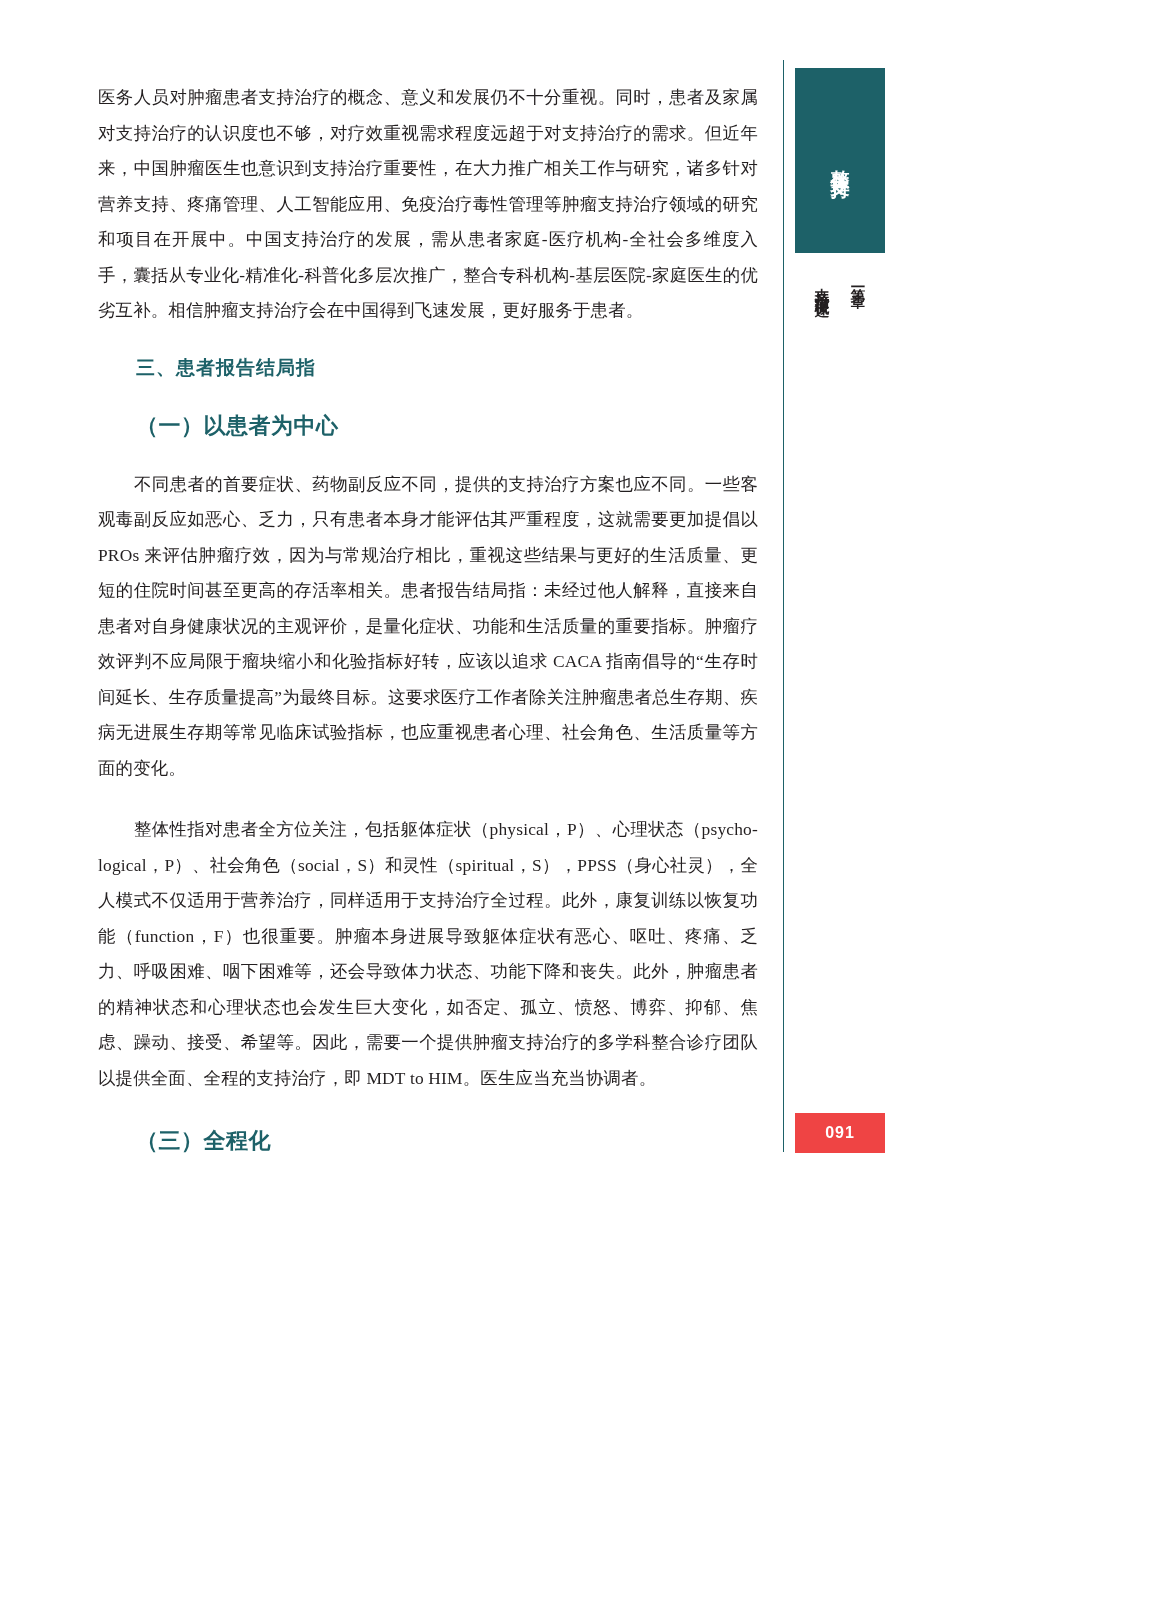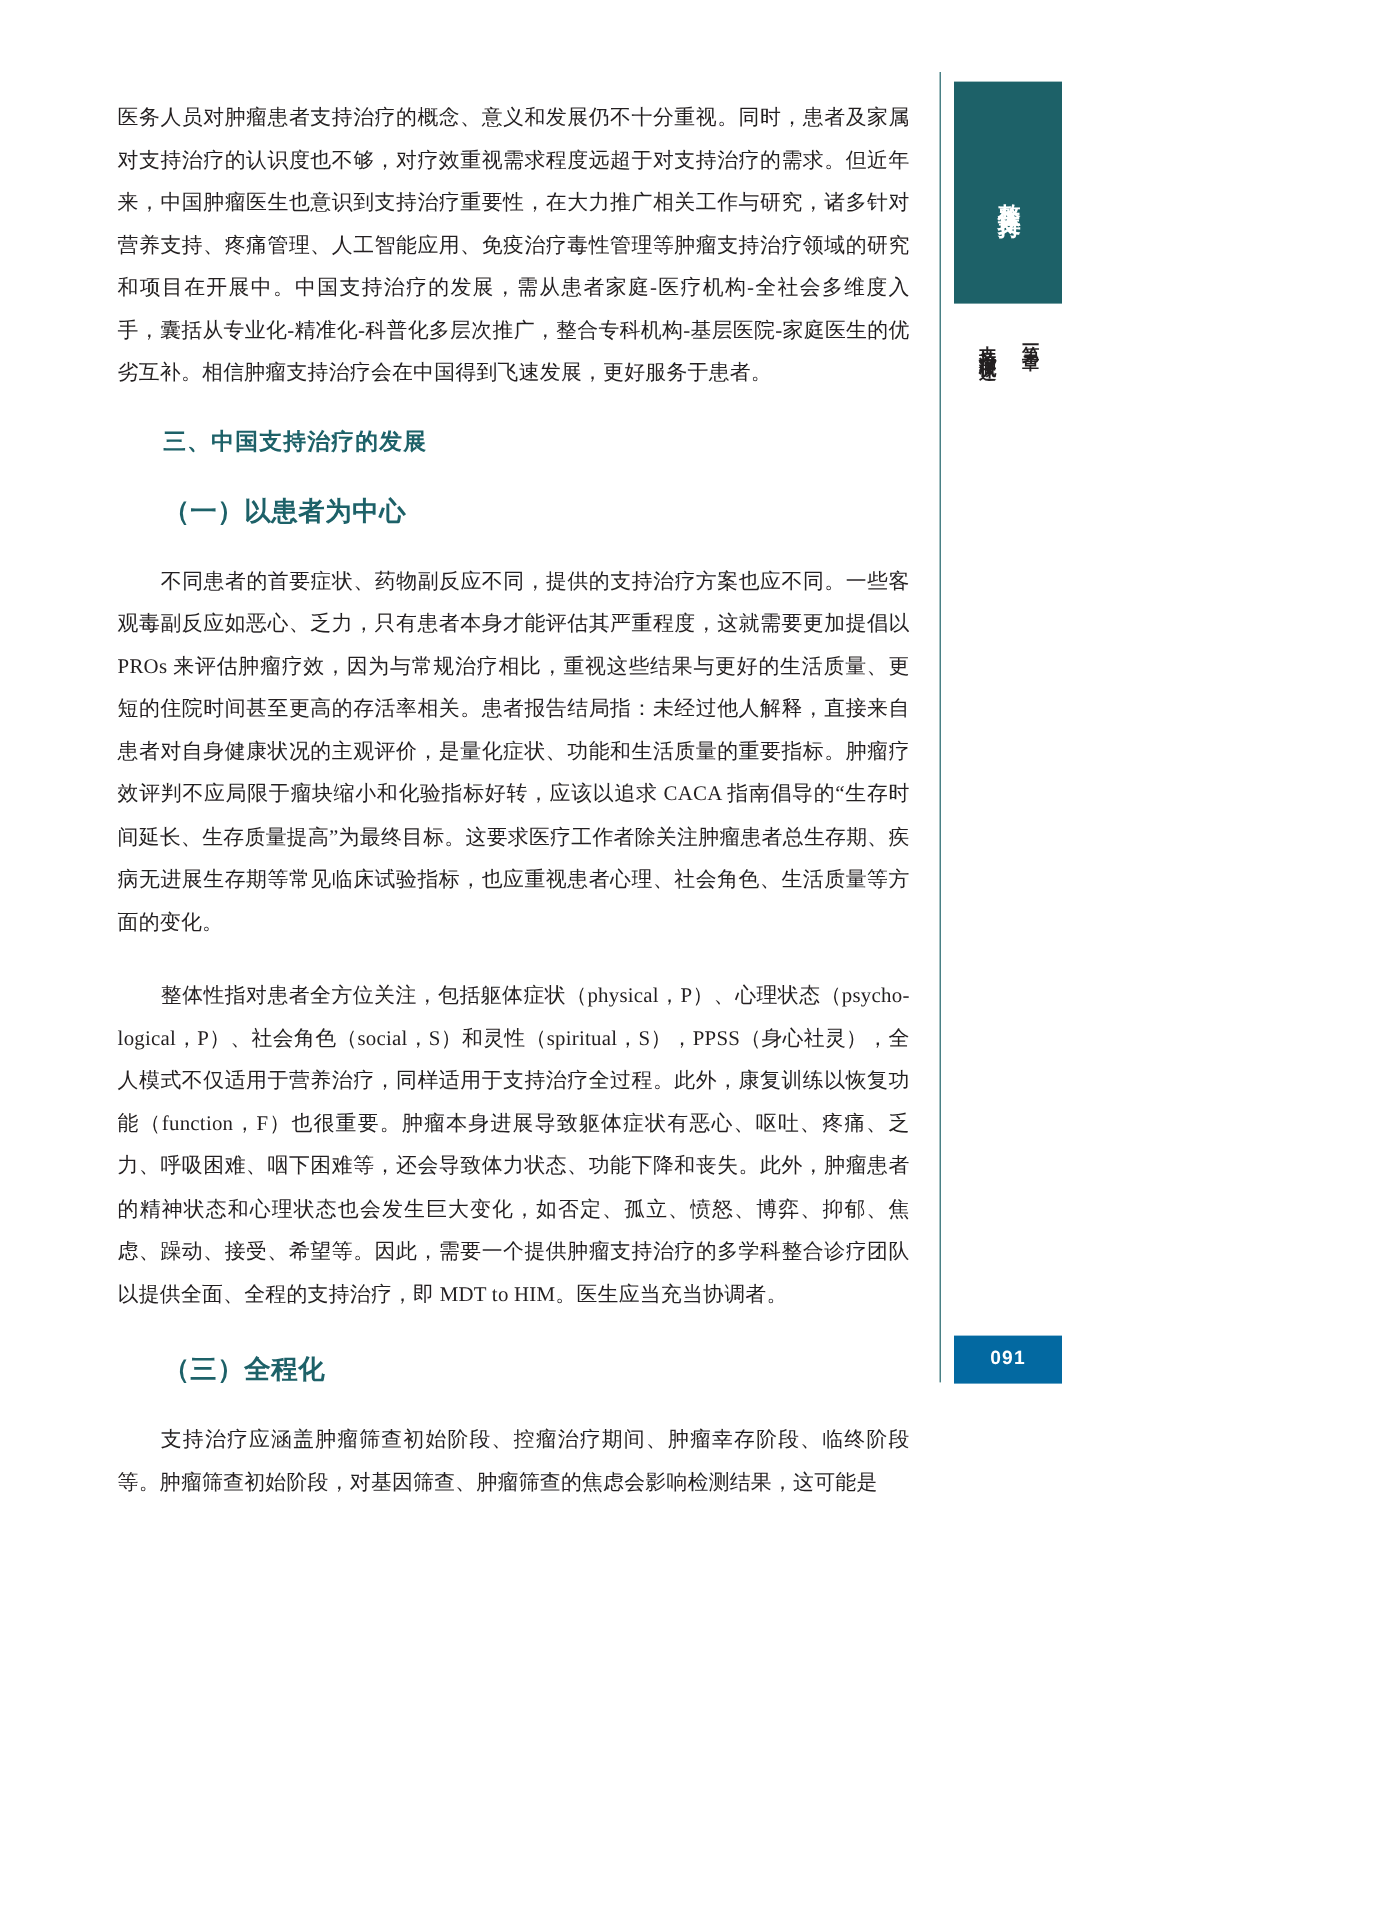--- a/index.html
+++ b/index.html
@@ -118,51 +118,50 @@
     text-orientation: upright;
   }
 
   
   .page-number {
     position: absolute;
     left: 795px;
     top: 1113px;
     width: 90px;
     height: 40px;
-    background: #0369a1;
+    background: #ef4444;
     color: #ffffff;
     font-family: "Liberation Sans", sans-serif;
     font-weight: bold;
     font-size: 16px;
     letter-spacing: 1px;
     display: flex;
     align-items: center;
     justify-content: center;
   }
 </style>
 </head>
 <body>
 
 <div class="page">
 
   <div class="content">
     <p class="body-text">医务人员对肿瘤患者支持治疗的概念、意义和发展仍不十分重视。同时，患者及家属对支持治疗的认识度也不够，对疗效重视需求程度远超于对支持治疗的需求。但近年来，中国肿瘤医生也意识到支持治疗重要性，在大力推广相关工作与研究，诸多针对营养支持、疼痛管理、人工智能应用、免疫治疗毒性管理等肿瘤支持治疗领域的研究和项目在开展中。中国支持治疗的发展，需从患者家庭-医疗机构-全社会多维度入手，囊括从专业化-精准化-科普化多层次推广，整合专科机构-基层医院-家庭医生的优劣互补。相信肿瘤支持治疗会在中国得到飞速发展，更好服务于患者。</p>
 
-    <h2 class="section-heading">三、中国支持治疗的发展</h2>
+    <h2 class="section-heading">三、患者报告结局指</h2>
 
     <h3 class="sub-heading">（一）以患者为中心</h3>
     <div class="gap-after-heading"></div>
     <p class="body-text indent">不同患者的首要症状、药物副反应不同，提供的支持治疗方案也应不同。一些客观毒副反应如恶心、乏力，只有患者本身才能评估其严重程度，这就需要更加提倡以 PROs 来评估肿瘤疗效，因为与常规治疗相比，重视这些结果与更好的生活质量、更短的住院时间甚至更高的存活率相关。患者报告结局指：未经过他人解释，直接来自患者对自身健康状况的主观评价，是量化症状、功能和生活质量的重要指标。肿瘤疗效评判不应局限于瘤块缩小和化验指标好转，应该以追求 CACA 指南倡导的“生存时间延长、生存质量提高”为最终目标。这要求医疗工作者除关注肿瘤患者总生存期、疾病无进展生存期等常见临床试验指标，也应重视患者心理、社会角色、生活质量等方面的变化。</p>
 
     <div class="gap-after-heading"></div>
     <p class="body-text indent">整体性指对患者全方位关注，包括躯体症状（physical，P）、心理状态（psycho-logical，P）、社会角色（social，S）和灵性（spiritual，S），PPSS（身心社灵），全人模式不仅适用于营养治疗，同样适用于支持治疗全过程。此外，康复训练以恢复功能（function，F）也很重要。肿瘤本身进展导致躯体症状有恶心、呕吐、疼痛、乏力、呼吸困难、咽下困难等，还会导致体力状态、功能下降和丧失。此外，肿瘤患者的精神状态和心理状态也会发生巨大变化，如否定、孤立、愤怒、博弈、抑郁、焦虑、躁动、接受、希望等。因此，需要一个提供肿瘤支持治疗的多学科整合诊疗团队以提供全面、全程的支持治疗，即 MDT to HIM。医生应当充当协调者。</p>
 
     <h3 class="sub-heading">（三）全程化</h3>
     <div class="gap-after-heading"></div>
-    <p class="body-text indent">支持治疗应涵盖肿瘤筛查初始阶段、控瘤治疗期间、肿瘤幸存阶段、临终阶段等。肿瘤筛查初始阶段，对基因筛查、肿瘤筛查的焦虑会影响检测结果，这可能是</p>
   </div>
 
   <div class="vrule"></div>
 
   <div class="side-tab">
     <div class="side-tab-inner">整体支持</div>
   </div>
 
   <div class="side-chapter">
     <span>第一章</span>

